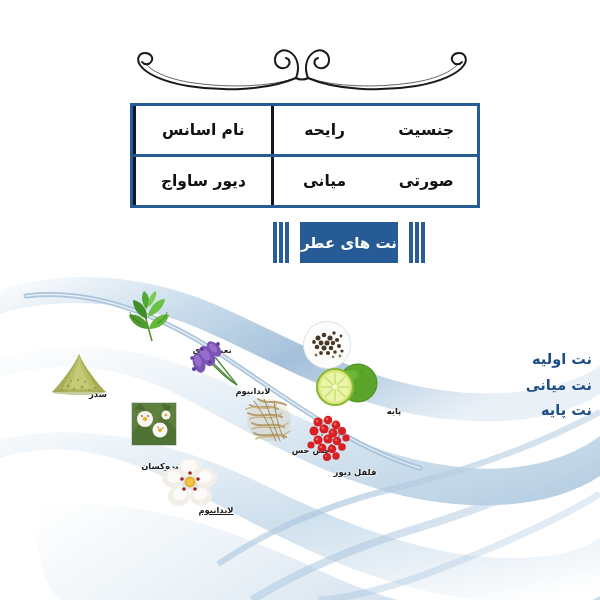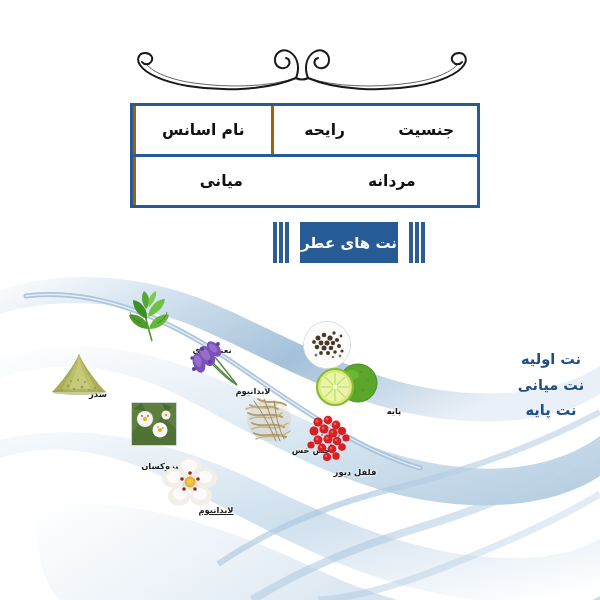--- a/index.html
+++ b/index.html
@@ -45,21 +45,21 @@
     flex-direction: row;
     min-height: 0;
   }
   .tbl-row.row-head { border-bottom: 3px solid #265B96; }
   .tbl-cell {
     flex: 1 1 0;
     display: flex;
     align-items: center;
     justify-content: center;
     box-sizing: border-box;
-    border-left: 3px solid #a16207;
+    border-left: 3px solid #0f172a;
     color: #111111;
     font-size: 15.5px;
     font-weight: bold;
     letter-spacing: 0px;
     white-space: nowrap;
     background: #ffffff;
   }
   .tbl-cell.first { border-left: none; }
   .tbl-cell.wide { flex: 1.22 1 0; }
   .tbl-cell.narrow { flex: 0.92 1 0; }
@@ -107,21 +107,21 @@
   .waves svg { display: block; width: 100%; height: 100%; }
 
   
   .notes-labels {
     position: absolute;
     right: 8px; top: 352px;
     width: 82px;
     display: flex;
     flex-direction: column;
     gap: 11px;
-    align-items: center;
+    align-items: flex-start;
   }
   .note-label {
     color: #1F4E86;
     font-size: 14.5px;
     font-weight: bold;
     white-space: nowrap;
     line-height: 1;
   }
 
   
@@ -183,22 +183,23 @@
     </svg>
   </div>
 
   <div class="info-table">
     <div class="tbl-row row-head">
       <div class="tbl-cell narrow first">جنسیت</div>
       <div class="tbl-cell narrow">رایحه</div>
       <div class="tbl-cell wide">نام اسانس</div>
     </div>
     <div class="tbl-row row-body">
-      <div class="tbl-cell narrow first">مردانه</div>
+      <div class="tbl-cell narrow first">صورتی</div>
       <div class="tbl-cell narrow">میانی</div>
+      <div class="tbl-cell wide">دیور ساواج</div>
     </div>
   </div>
 
   <div class="ribbon">
     <div class="rb-bars">
       <div class="rb-bar"></div>
       <div class="rb-bar"></div>
       <div class="rb-bar"></div>
     </div>
     <div class="rb-main">نت های عطر</div>

